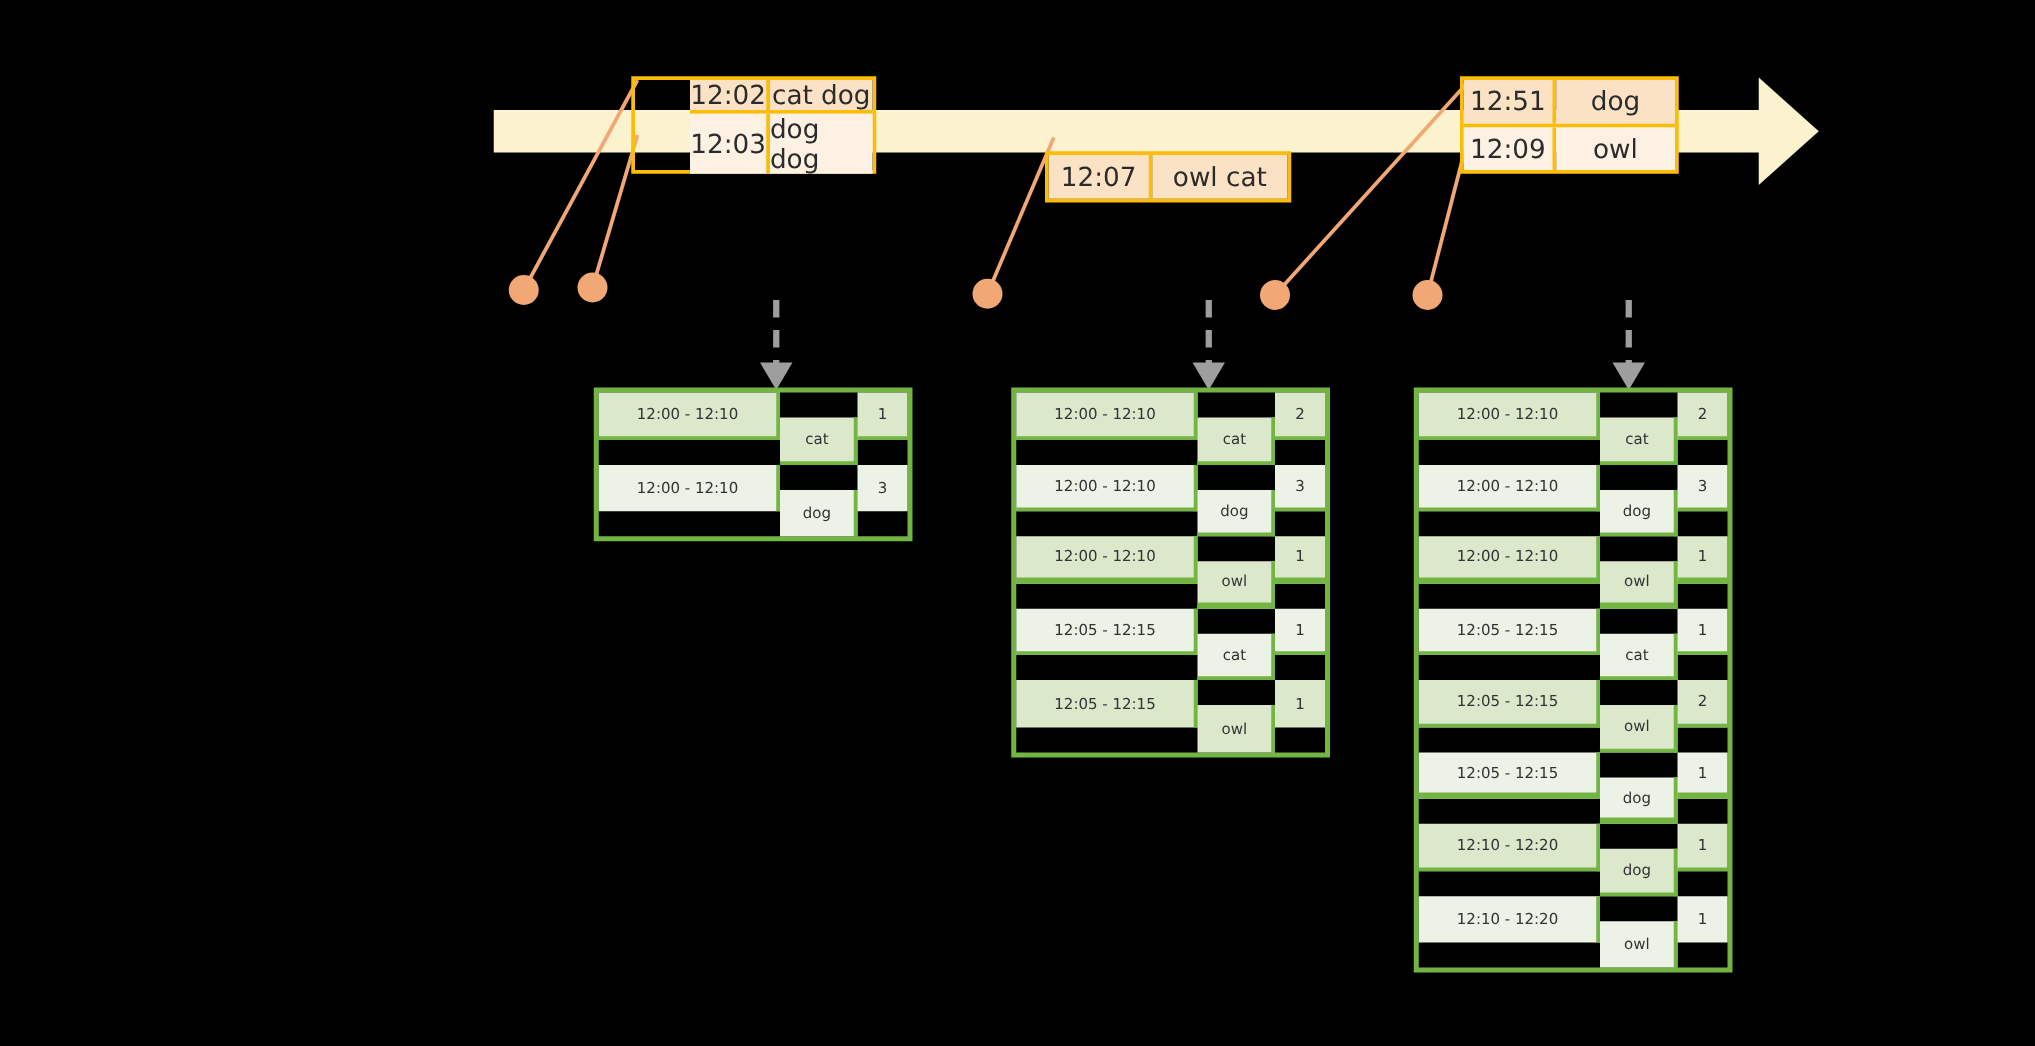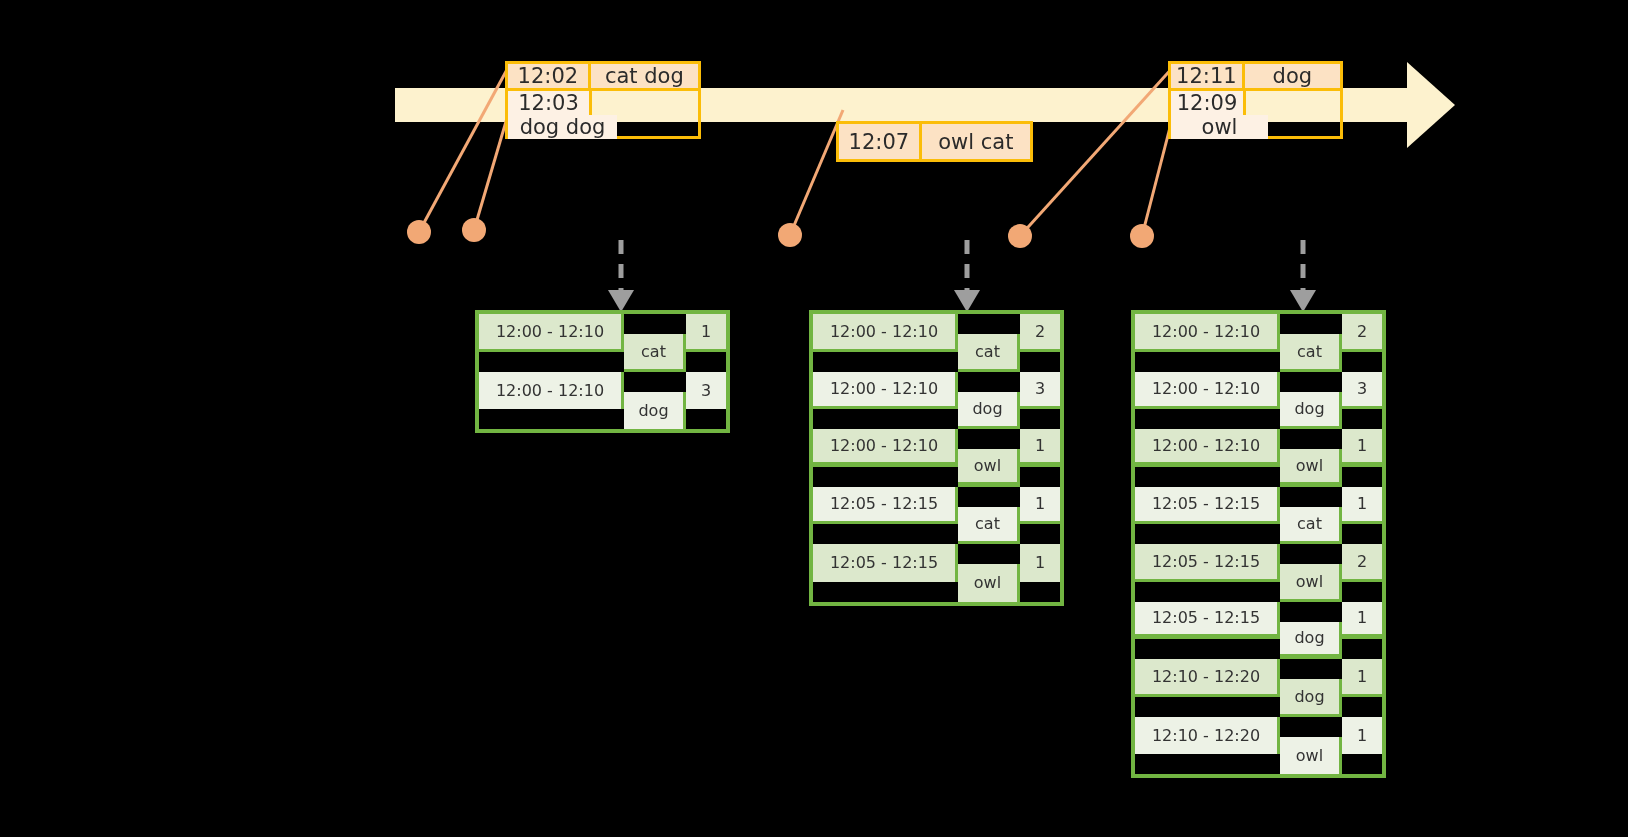--- a/index.html
+++ b/index.html
@@ -45,34 +45,34 @@
     border: 3px solid #FBBD08;
     box-sizing: border-box;
     display: flex;
     flex-direction: column;
     z-index: 6;
   }
   .event-row {
     display: flex;
     flex: 1 1 auto;
   }
-  .event-row + .event-row { border-top: 3px solid #FBBD08; flex-direction: column; }
+  .event-row + .event-row { border-top: 3px solid #FBBD08; }
   .event-time, .event-words {
     display: flex;
     align-items: center;
     justify-content: center;
     font-size: 21px;
     color: #2b2b2b;
     box-sizing: border-box;
   }
   .event-time { border-right: 3px solid #FBBD08; }
   .ev-shade-a .event-time, .ev-shade-a .event-words { background: #FCE2C4; }
   .ev-shade-b .event-time, .ev-shade-b .event-words { background: #FDF1E4; }
 
-  #event-box-1 { left: 505px; top: 61px; width: 196px; height: 78px; }
+  #event-box-1 { left: 505px; top: 61px; width: 196px; height: 78px; padding-left: 44px; }
   #event-box-1 .event-time  { width: 84px; }
   #event-box-1 .event-words { width: 109px; }
 
   #event-box-2 { left: 836px; top: 81px; width: 197px; height: 41px; margin-top: 40px; }
   #event-box-2 .event-time  { width: 84px; }
   #event-box-2 .event-words { width: 110px; text-align: right; }
 
   #event-box-3 { left: 1168px; top: 61px; width: 175px; height: 78px; }
   #event-box-3 .event-time  { width: 75px; }
   #event-box-3 .event-words { width: 97px; }
@@ -89,21 +89,21 @@
     box-sizing: border-box;
     display: flex;
     flex-direction: column;
     z-index: 5;
   }
   .res-row { display: flex; }
   .res-cell {
     display: flex;
     align-items: center;
     justify-content: center;
-    font-size: 16px;
+    font-size: 12px;
     color: #333333;
     box-sizing: border-box;
     border-right: 3px solid #72B542;
     border-bottom: 3px solid #72B542;
     height: 37.5px;
   }
   .res-cell:last-child { border-right: none; }
   .res-row:last-child .res-cell { border-bottom: none; }
   .res-shade-a .res-cell { background: #DCE8CC; }
   .res-shade-b .res-cell { background: #EDF2E6; }
@@ -159,21 +159,21 @@
 
   <div class="abs event-box" id="event-box-2">
     <div class="event-row ev-shade-a">
       <div class="event-time">12:07</div>
       <div class="event-words">owl cat</div>
     </div>
   </div>
 
   <div class="abs event-box" id="event-box-3">
     <div class="event-row ev-shade-a">
-      <div class="event-time">12:11</div>
+      <div class="event-time">12:51</div>
       <div class="event-words">dog</div>
     </div>
     <div class="event-row ev-shade-b">
       <div class="event-time">12:09</div>
       <div class="event-words">owl</div>
     </div>
   </div>
 
   <div class="abs result-table" id="result-table-1">
       <div class="res-row res-shade-a">

